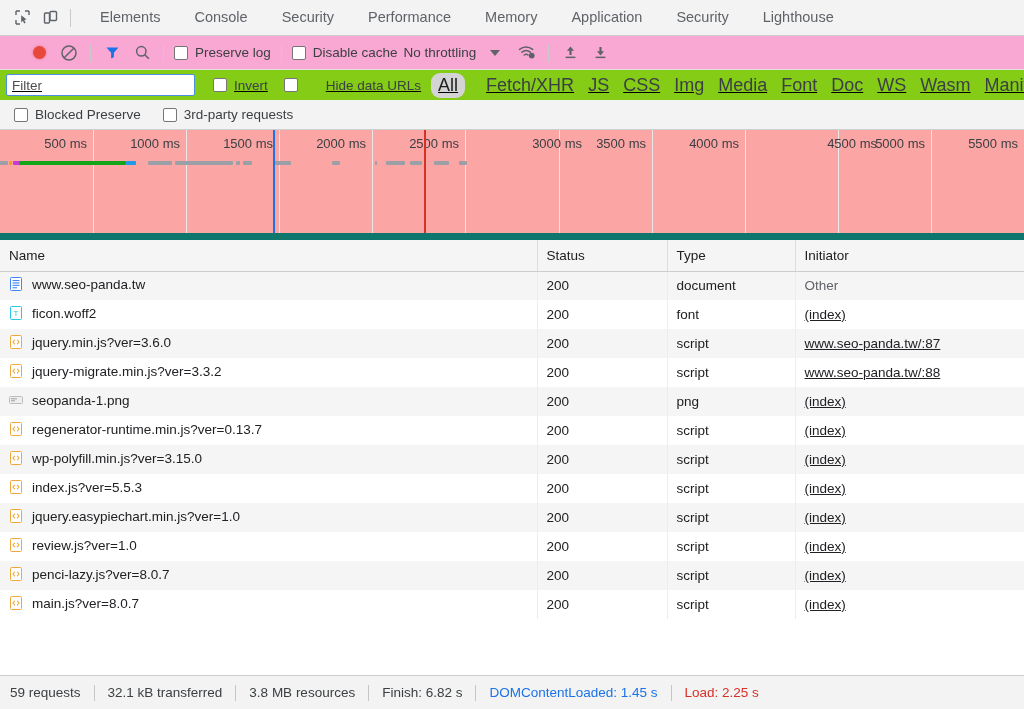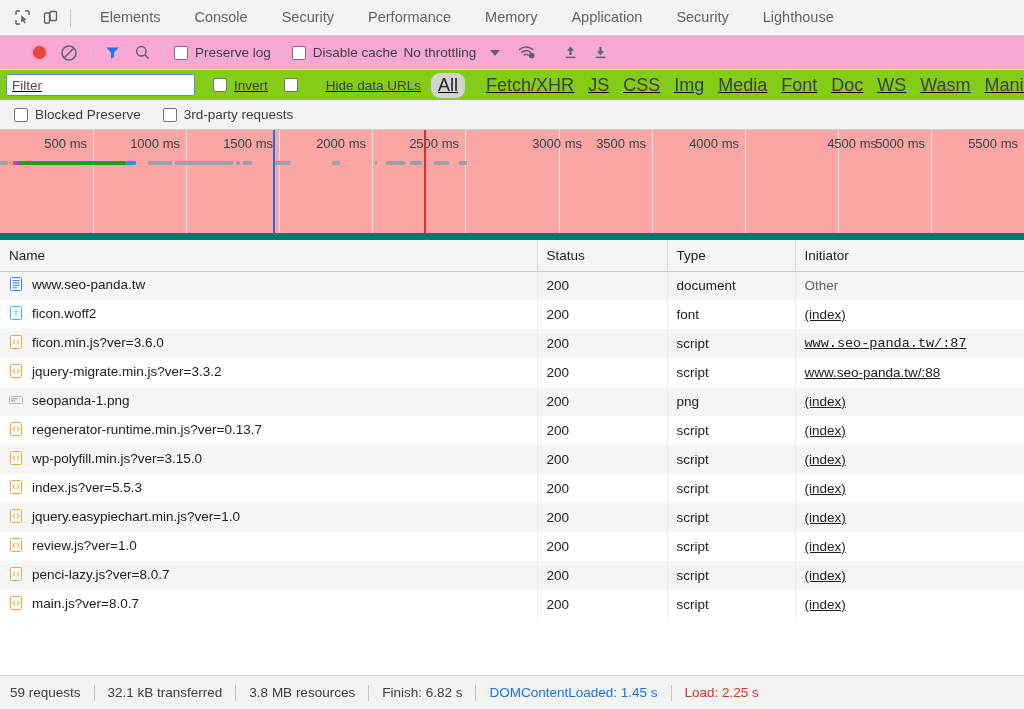--- a/index.html
+++ b/index.html
@@ -401,26 +401,26 @@
             <td>font</td>
             <td style="border-right: none;"><span class="init-link">(index)</span></td>
           </tr>
           <tr>
             <td>
               <span class="cell-name">
                 <span><svg class="ficon" viewBox="0 0 14 14">
                     <rect x="1.5" y="0.5" width="11" height="13" rx="1" fill="#fff" stroke="#f0a83c"></rect>
                     <path d="M5.6 5.2L4 7l1.6 1.8M8.4 5.2L10 7 8.4 8.8" fill="none" stroke="#f0a83c" stroke-width="1.1" stroke-linecap="round"></path>
                   </svg></span>
-                <span>ficon.min.js?ver=3.6.0</span>
-              </span>
-            </td>
-            <td>200</td>
-            <td>script</td>
-            <td style="border-right: none; font-family: Liberation Mono, monospace;"><span class="init-link">www.seo-panda.tw/:87</span></td>
+                <span>jquery.min.js?ver=3.6.0</span>
+              </span>
+            </td>
+            <td>200</td>
+            <td>script</td>
+            <td style="border-right: none;"><span class="init-link">www.seo-panda.tw/:87</span></td>
           </tr>
           <tr>
             <td>
               <span class="cell-name">
                 <span><svg class="ficon" viewBox="0 0 14 14">
                     <rect x="1.5" y="0.5" width="11" height="13" rx="1" fill="#fff" stroke="#f0a83c"></rect>
                     <path d="M5.6 5.2L4 7l1.6 1.8M8.4 5.2L10 7 8.4 8.8" fill="none" stroke="#f0a83c" stroke-width="1.1" stroke-linecap="round"></path>
                   </svg></span>
                 <span>jquery-migrate.min.js?ver=3.3.2</span>
               </span>

